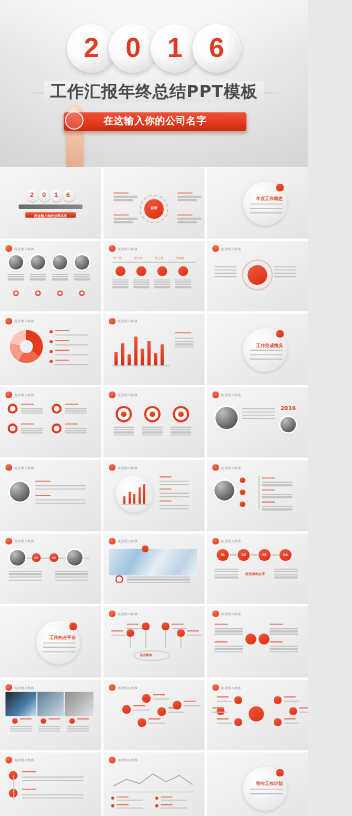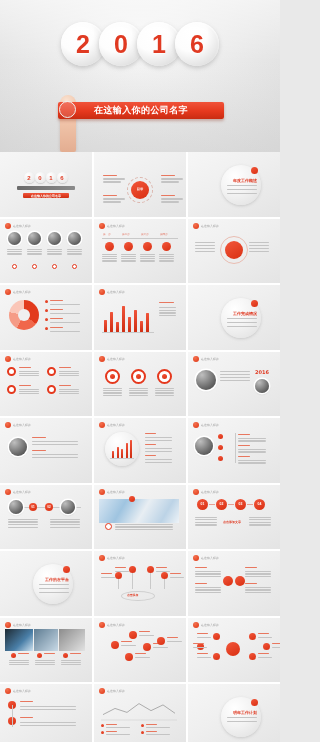--- a/index.html
+++ b/index.html
@@ -160,20 +160,24 @@
       <span>0</span>
     </div>
     <div class="year-badge">
       <span>1</span>
     </div>
     <div class="year-badge">
       <span>6</span>
     </div>
   </div>
 
+  <div class="hero-title-wrap">
+    <div class="hero-rule"></div>
+    <div class="hero-title">工作汇报年终总结PPT模板</div>
+  </div>
 
   <div class="hero-hand"></div>
   <div class="hero-banner">
     <span>在这输入你的公司名字</span>
   </div>
   <div class="hero-ring"></div>
 </div>
 
 <div class="deck" id="deck">
     <div class="slide">

